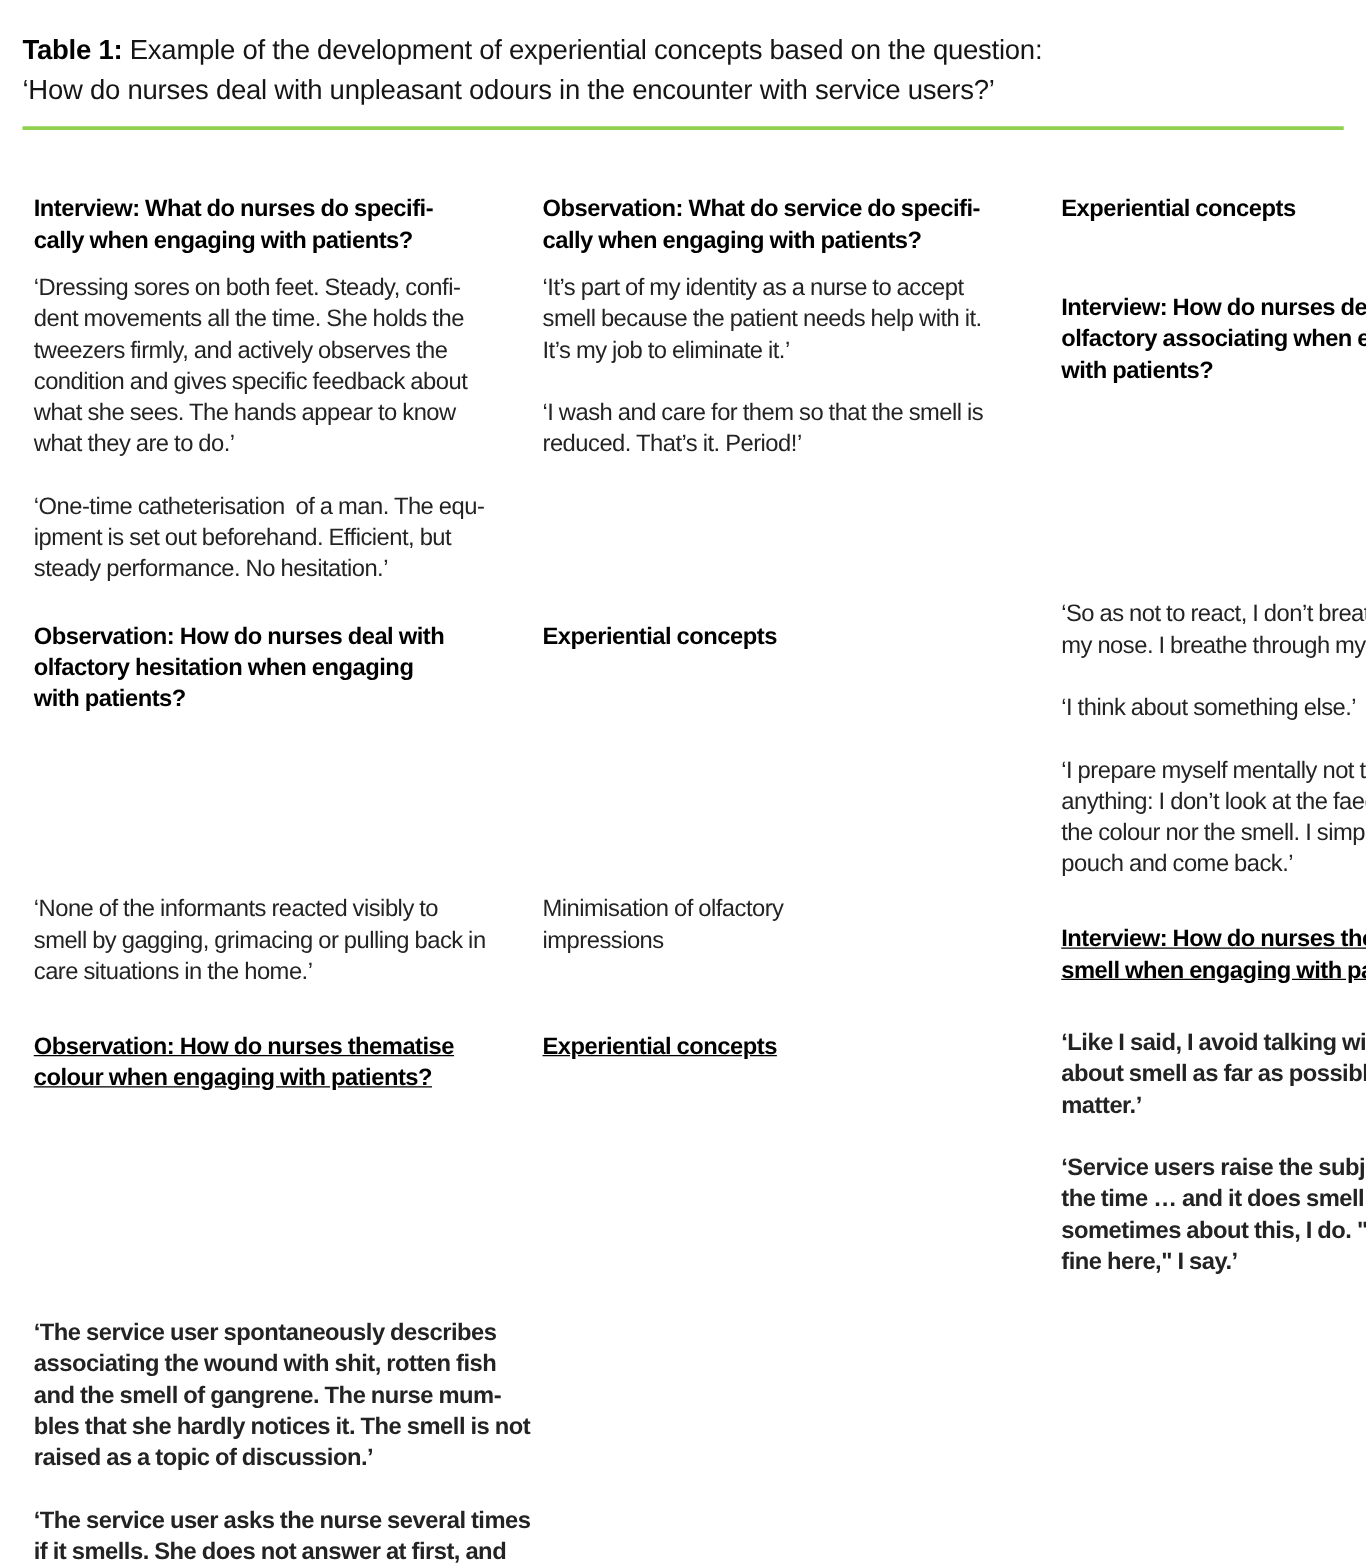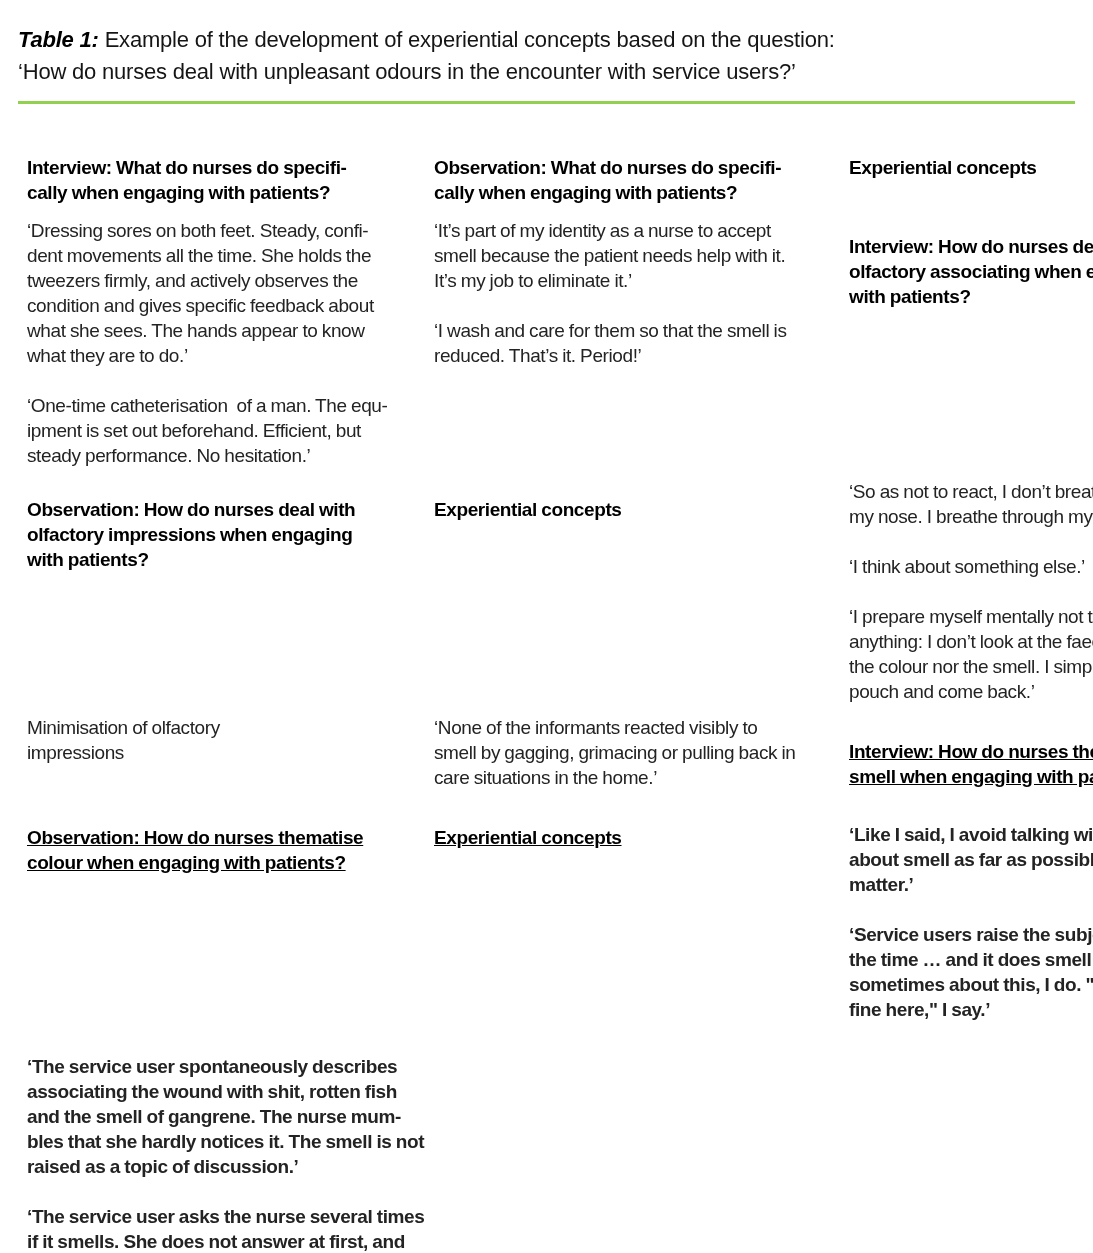--- a/index.html
+++ b/index.html
@@ -5,21 +5,21 @@
   html,body{margin:0;padding:0;}
   body{
     width:1093px;height:1253px;background:#ffffff;overflow:hidden;
     font-family:"Liberation Sans",sans-serif;color:#1f1f1f;
   }
   .title{
     margin:24px 20px 0 18px;
     font-size:22px;line-height:32px;letter-spacing:-0.2px;
     white-space:pre;color:#151515;
   }
-  .title .bold{font-weight:bold;color:#000;font-style:italic;}
+  .title .bold{font-weight:bold;color:#000;}
   .rule{height:3px;width:1057px;margin-left:18px;background:#92d050;}
   .rule.top{margin-top:13px;}
   .rule.bottom{margin-top:47px;}
   .grid{
     display:grid;
     grid-template-columns:407px 415px 216px;
     margin-left:27px;
   }
   .cell{
     white-space:pre;
@@ -42,21 +42,21 @@
 
   <div class="title"><span class="bold">Table 1:</span><span> Example of the development of experiential concepts based on the question:
 ‘How do nurses deal with unpleasant odours in the encounter with service users?’</span></div>
 
   <div class="rule top"></div>
 
   <div class="grid">
 
     <div class="cell hdr r1h">Interview: What do nurses do specifi-
 cally when engaging with patients?</div>
-    <div class="cell hdr r1h">Observation: What do nurses do specifi-
+    <div class="cell hdr r1h">Observation: What do service do specifi-
 cally when engaging with patients?</div>
     <div class="cell hdr r1h">Experiential concepts</div>
 
     <div class="cell r1b">‘Dressing sores on both feet. Steady, confi-
 dent movements all the time. She holds the
 tweezers firmly, and actively observes the
 condition and gives specific feedback about
 what she sees. The hands appear to know
 what they are to do.’
 
@@ -67,38 +67,38 @@
 smell because the patient needs help with it.
 It’s my job to eliminate it.’
 
 ‘I wash and care for them so that the smell is
 reduced. That’s it. Period!’</div>
 
     <div class="cell hdr r2h">Interview: How do nurses deal with
 olfactory associating when engaging
 with patients?</div>
     <div class="cell hdr r2h">Observation: How do nurses deal with
-olfactory impressions when engaging
+olfactory hesitation when engaging
 with patients?</div>
     <div class="cell hdr r2h">Experiential concepts</div>
 
     <div class="cell r2b">‘So as not to react, I don’t breathe through
 my nose. I breathe through my mouth.’
 
 ‘I think about something else.’
 
 ‘I prepare myself mentally not to smell
 anything: I don’t look at the faeces, neither
 the colour nor the smell. I simply empty the
 pouch and come back.’</div>
-    <div class="cell r2b">Minimisation of olfactory
-impressions</div>
     <div class="cell r2b">‘None of the informants reacted visibly to
 smell by gagging, grimacing or pulling back in
 care situations in the home.’</div>
+    <div class="cell r2b">Minimisation of olfactory
+impressions</div>
 
     <div class="cell hdr r3h">Interview: How do nurses thematise
 smell when engaging with patients?</div>
     <div class="cell hdr r3h">Observation: How do nurses thematise
 colour when engaging with patients?</div>
     <div class="cell hdr r3h">Experiential concepts</div>
 
     <div class="cell r3b">‘Like I said, I avoid talking with service users
 about smell as far as possible. It’s a private
 matter.’

